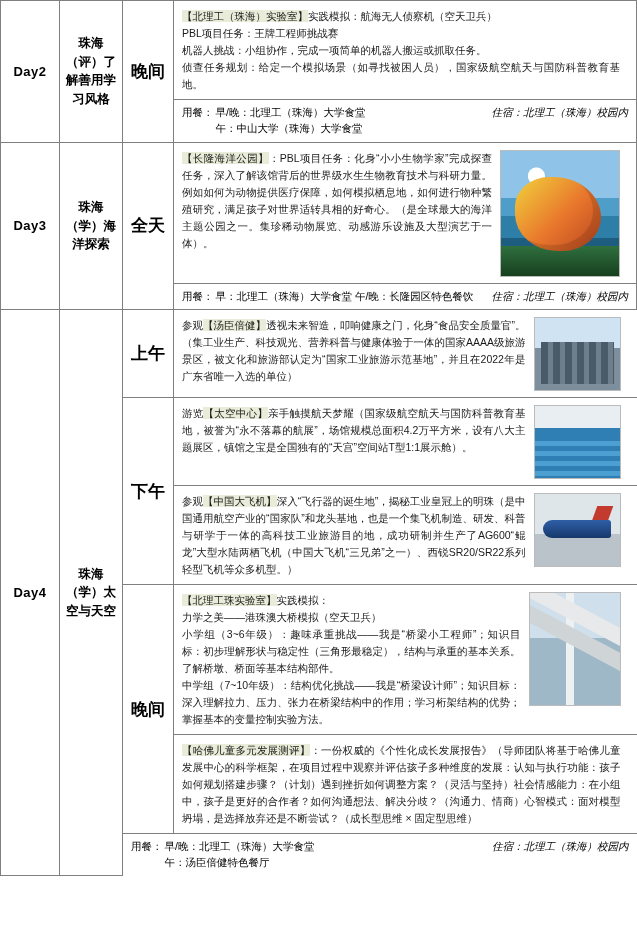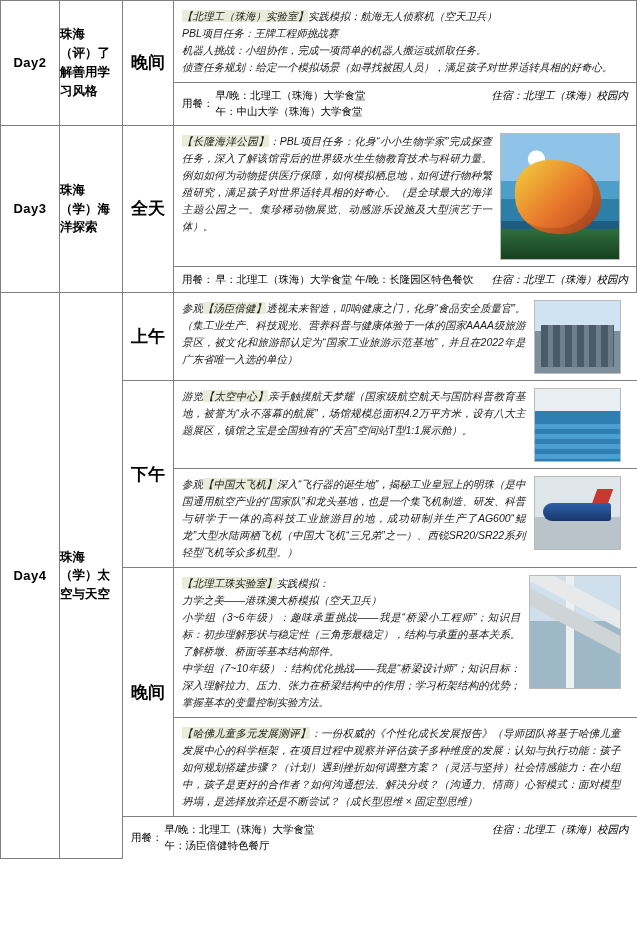--- a/index.html
+++ b/index.html
@@ -24,21 +24,21 @@
   }
   td.day-cell {
     width: 58px;
     text-align: center;
     font-weight: bold;
     font-size: 13px;
     letter-spacing: 0.5px;
   }
   td.theme-cell {
     width: 62px;
-    text-align: left;
+    text-align: center;
     font-weight: bold;
     font-size: 12.5px;
     line-height: 1.5;
     padding: 4px 2px;
     margin-top: 11px;
   }
   td.time-cell {
     width: 50px;
     text-align: center;
     font-weight: bold;
@@ -51,21 +51,20 @@
     width: 100%;
     border-collapse: collapse;
     table-layout: fixed;
   }
   .inner td {
     border: 0;
     padding: 0;
   }
   .body-block {
     padding: 7px 16px 6px 8px;
-    font-style: italic;
   }
   .body-text {
     font-size: 10.5px;
     line-height: 1.62;
     text-align: justify;
     color: #1a1a1a;
   }
   .body-text .t {
     display: block;
   }
@@ -76,21 +75,21 @@
     border-top: 1px solid #7f7f7f;
     padding: 5px 8px 5px 8px;
     font-size: 10.5px;
     line-height: 1.5;
     display: flex;
     justify-content: space-between;
     align-items: flex-start;
   }
   .meal-left {
     display: flex;
-    align-items: center;
+    align-items: flex-start;
   }
   .meal-label {
     white-space: nowrap;
     padding-right: 2px;
   }
   .meal-lines {
     display: flex;
     flex-direction: column;
   }
   .meal-right {
@@ -192,21 +191,21 @@
     <tr>
       <td class="day-cell">Day2</td>
       <td class="theme-cell">珠海（评）了解善用学习风格</td>
       <td class="time-cell">晚间</td>
       <td class="content-cell">
         <div class="body-block">
           <div class="body-text">
             <span class="t"><span class="hl">【北理工（珠海）实验室】</span>实践模拟：航海无人侦察机（空天卫兵）</span>
             <span class="t">PBL项目任务：王牌工程师挑战赛</span>
             <span class="t">机器人挑战：小组协作，完成一项简单的机器人搬运或抓取任务。</span>
-            <span class="t">侦查任务规划：给定一个模拟场景（如寻找被困人员），满足孩子对世界适转具相的好奇心。</span>
+            <span class="t">侦查任务规划：给定一个模拟场景（如寻找被困人员），国家级航空航天与国防科普教育基地。</span>
           </div>
         </div>
         <div class="meal-row">
           <div class="meal-left">
             <span class="meal-label">用餐：</span>
             <span class="meal-lines">
               <span>早/晚：北理工（珠海）大学食堂</span>
               <span>午：中山大学（珠海）大学食堂</span>
             </span>
           </div>

